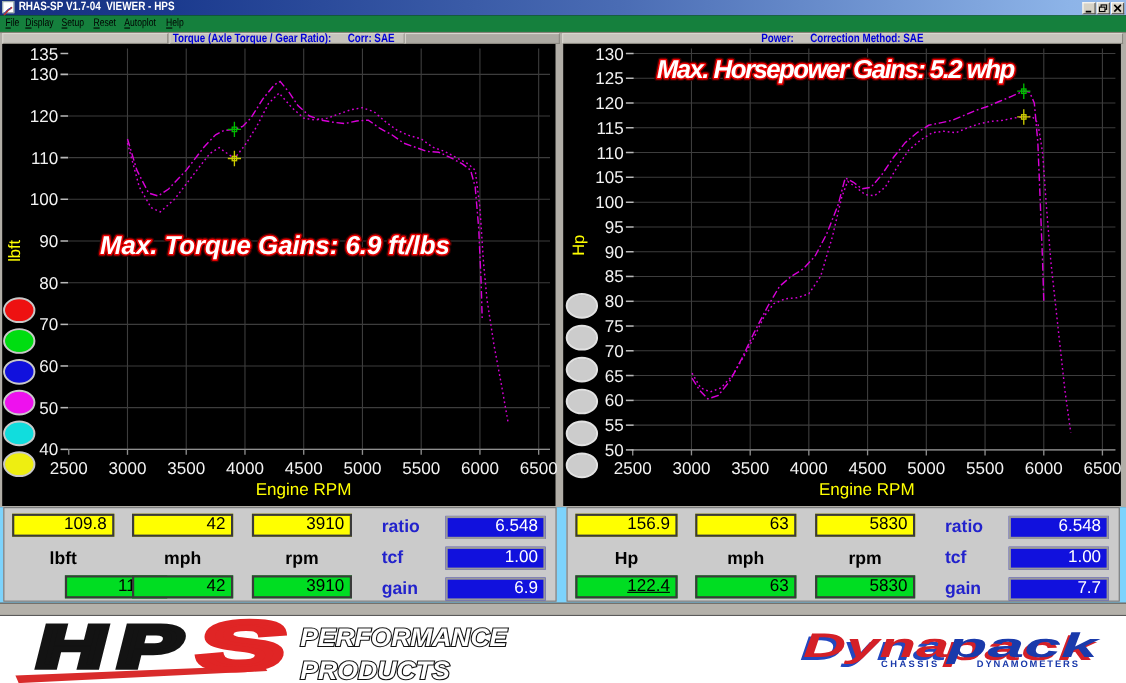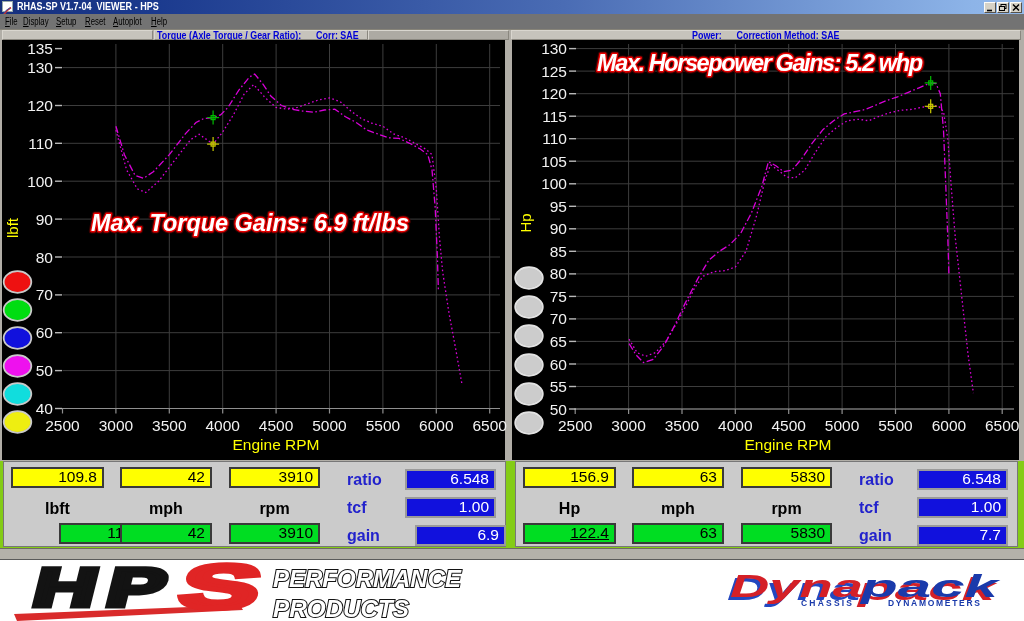--- a/index.html
+++ b/index.html
@@ -2,28 +2,28 @@
 <html><head>
 <meta charset="utf-8">
 <style>
   html,body{margin:0;padding:0;width:1024px;height:621px;overflow:hidden;background:#000;}
   body{font-family:"Liberation Sans", sans-serif;position:relative;}
   .abs{position:absolute;}
   #titlebar{left:0;top:0;width:1024px;height:14px;background:linear-gradient(to right,#16307e,#1b3a8e 15%,#4a6cb4 55%,#8db4e8 95%,#93b9ea);}
   #title-ico{left:2px;top:1px;width:11px;height:11px;background:#fff;border:1px solid #9aa;box-sizing:border-box;}
   #title-txt{left:17px;top:0px;color:#fff;font-size:11px;font-weight:bold;white-space:nowrap;transform:scaleX(0.82);transform-origin:left top;}
   .winbtn{overflow:hidden;top:2px;width:12px;height:11px;background:#d6d2c6;border-top:1px solid #fdfcf8;border-left:1px solid #fdfcf8;border-right:1px solid #55524c;border-bottom:1px solid #55524c;box-sizing:border-box;}
-  #menubar{left:0;top:14px;width:1024px;height:15px;background:#737373;border-bottom:1px solid #868378;box-sizing:content-box;}
+  #menubar{left:0;top:14px;width:1024px;height:15px;background:#15803d;border-bottom:1px solid #868378;box-sizing:content-box;}
   .mi{position:absolute;top:2px;font-size:10px;color:#000;transform:scaleX(0.78);transform-origin:left top;white-space:nowrap;}
   .mi u{text-decoration:underline;}
   #toolstrip{left:0;top:30px;width:1024px;height:10px;background:#b1aea7;border-bottom:1px solid #454545;box-sizing:content-box;}
   .tseg{position:absolute;top:0px;height:8px;border:1px solid;border-color:#d9d6cf #8a877f #8a877f #d9d6cf;background:#c6c3bc;}
   .hdrtxt{position:absolute;top:-1px;font-size:11px;font-weight:bold;color:#0000d6;white-space:pre;transform:scaleX(0.81);transform-origin:left top;}
   #charts{left:0;top:40px;width:1024px;height:421px;background:#b1aea7;}
-  #datarow{left:0;top:461px;width:1024px;height:87px;background:#84cc16;}
+  #datarow{left:0;top:461px;width:1024px;height:87px;background:#7dd3fc;}
   .dpanel{position:absolute;top:0px;height:86px;background:#cbcbcb;border:1px solid #777;box-sizing:border-box;}
   .vbox{position:absolute;height:21px;border:2px solid #3a3a3a;box-sizing:border-box;font-size:15.5px;color:#000;text-align:right;line-height:16px;padding-right:5px;}
   .vy{background:#ffff00;}
   .vg{background:#00dd22;}
   .vb{background:#1111dd;color:#fff;border-color:#9a9a9a;}
   .dlabel{position:absolute;font-size:16px;font-weight:bold;color:#000;text-align:center;}
   .blabel{position:absolute;font-size:16px;font-weight:bold;color:#2222cc;}
   #btmstrip{left:0;top:548px;width:1024px;height:12px;background:#b4b1aa;border-top:1px solid #6e6b64;border-bottom:1px solid #5a5a5a;box-sizing:border-box;}
   #logoband{left:0;top:560px;width:1024px;height:61px;background:#ffffff;}
 .winbtn svg{display:block;}
@@ -291,21 +291,21 @@
 <div class="dlabel" style="left:120px;top:39px;width:92px;">mph</div>
 <div class="dlabel" style="left:229px;top:39px;width:91px;">rpm</div>
 <div class="vbox vg" style="left:11px;top:62px;width:93px;margin-left:48px;">116.8</div>
 <div class="vbox vg" style="left:120px;top:62px;width:92px;">42</div>
 <div class="vbox vg" style="left:229px;top:62px;width:91px;">3910</div>
 <div class="blabel" style="left:347px;top:10px;">ratio</div>
 <div class="vbox vb" style="left:405px;top:8px;width:91px;">6.548</div>
 <div class="blabel" style="left:347px;top:38px;">tcf</div>
 <div class="vbox vb" style="left:405px;top:36px;width:91px;">1.00</div>
 <div class="blabel" style="left:347px;top:66px;">gain</div>
-<div class="vbox vb" style="left:405px;top:64px;width:91px;margin-left:10px;">6.9</div>
+<div class="vbox vb" style="left:405px;top:64px;width:91px;">6.9</div>
 <div class="vbox vy" style="left:523px;top:6px;width:93px;">156.9</div>
 <div class="vbox vy" style="left:632px;top:6px;width:92px;">63</div>
 <div class="vbox vy" style="left:741px;top:6px;width:91px;">5830</div>
 <div class="dlabel" style="left:523px;top:39px;width:93px;">Hp</div>
 <div class="dlabel" style="left:632px;top:39px;width:92px;">mph</div>
 <div class="dlabel" style="left:741px;top:39px;width:91px;">rpm</div>
 <div class="vbox vg" style="left:523px;top:62px;width:93px;text-decoration:underline;">122.4</div>
 <div class="vbox vg" style="left:632px;top:62px;width:92px;">63</div>
 <div class="vbox vg" style="left:741px;top:62px;width:91px;">5830</div>
 <div class="blabel" style="left:859px;top:10px;">ratio</div>

